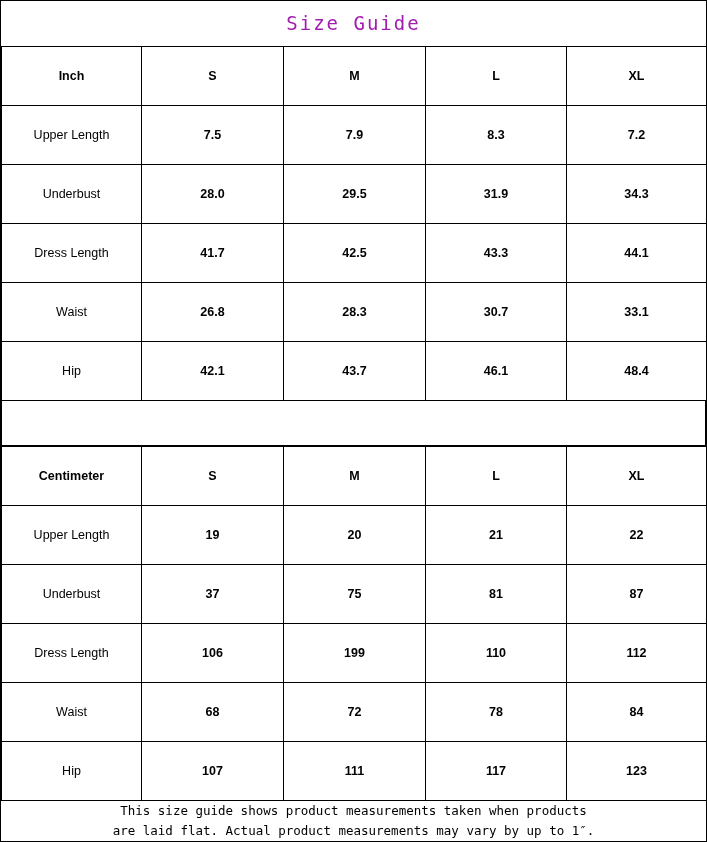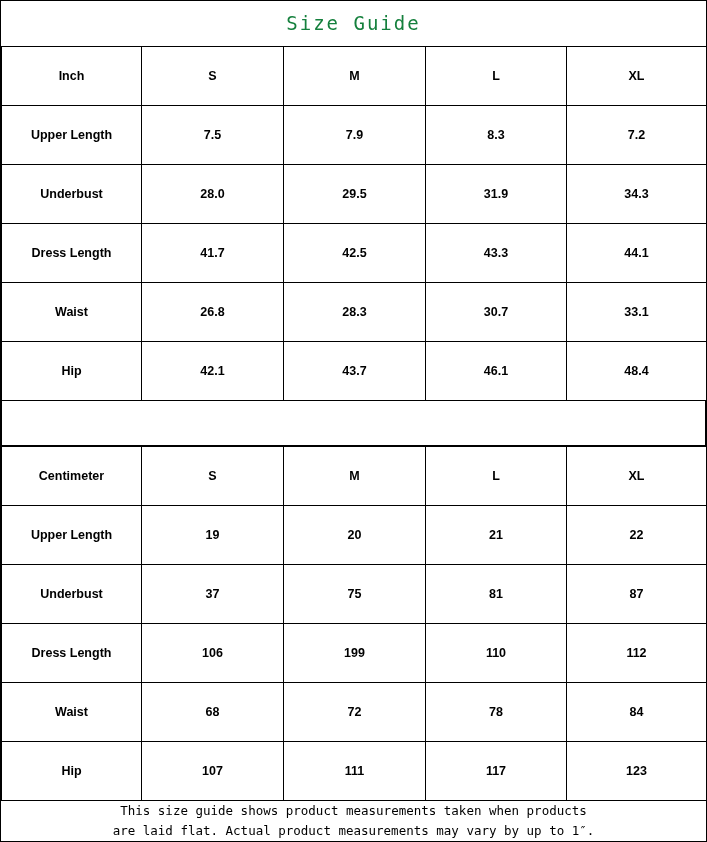--- a/index.html
+++ b/index.html
@@ -23,42 +23,42 @@
     flex-direction: column;
   }
   .title {
     height: 56px;
     display: flex;
     align-items: center;
     justify-content: center;
     font-family: "DejaVu Sans Mono", monospace;
     font-size: 19px;
     letter-spacing: 2px;
-    color: #15803d;
+    color: #a21caf;
   }
   table.size-table {
     width: 100%;
     border-collapse: collapse;
     table-layout: fixed;
   }
   table.size-table td {
     border: 1px solid #000000;
     height: 56px;
     text-align: center;
     vertical-align: middle;
     font-size: 12.5px;
   }
   td.hdr-label,
   td.hdr-size {
     font-weight: bold;
     font-size: 12.5px;
     margin-top: 44px;
   }
   td.row-label {
-    font-weight: bold;
+    font-weight: normal;
     font-size: 12.5px;
   }
   td.value {
     font-weight: bold;
     font-size: 12px;
   }
   col.c0 { width: 140px; }
   col.c1 { width: 142px; }
   col.c2 { width: 142px; }
   col.c3 { width: 141px; }

